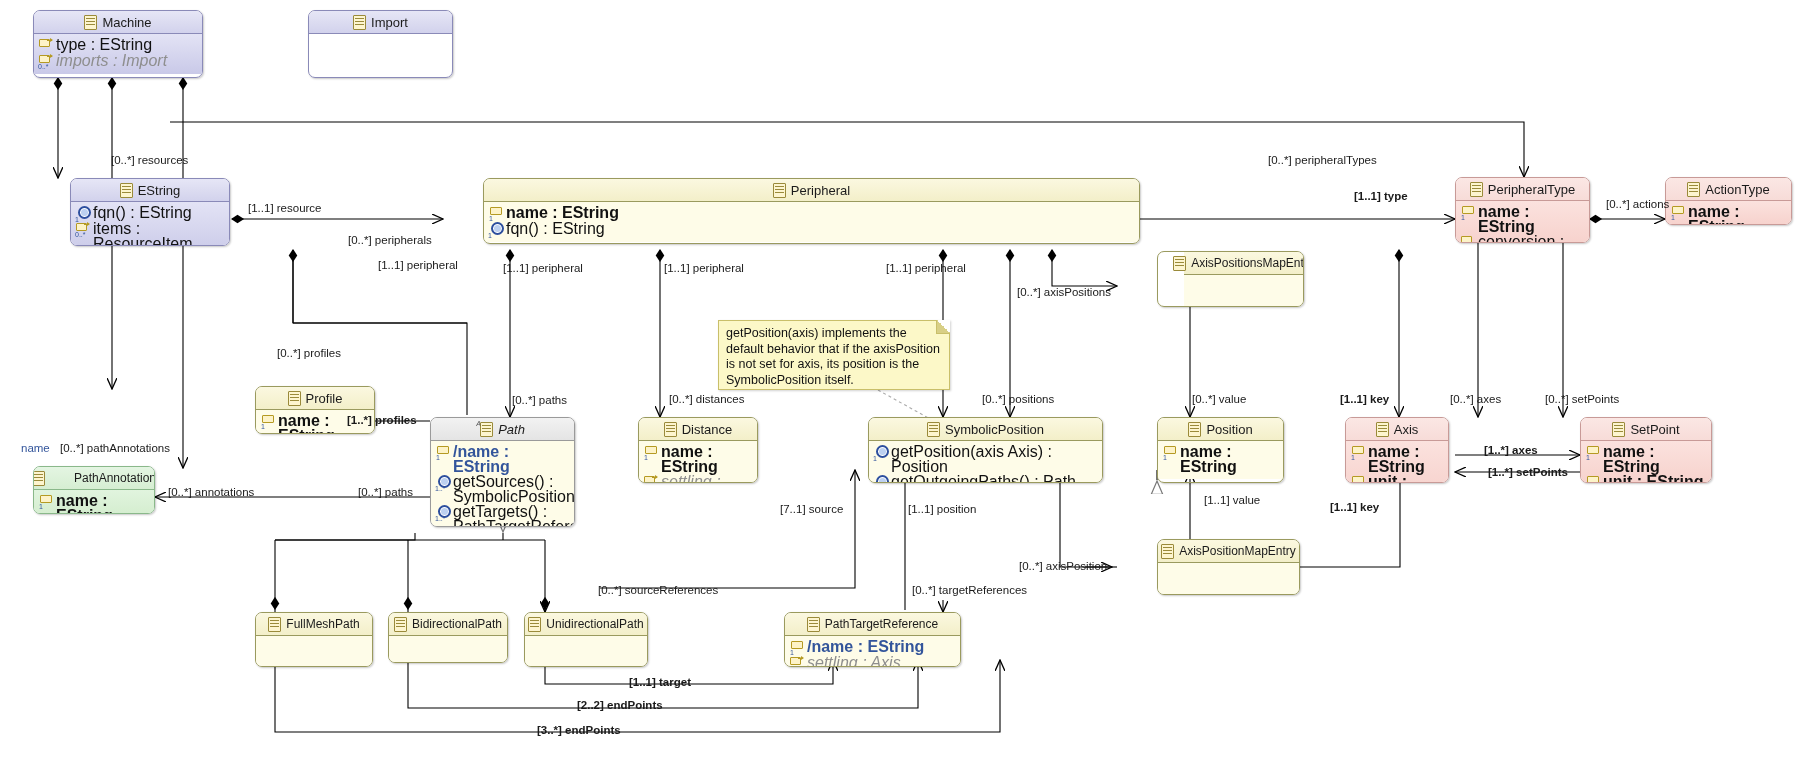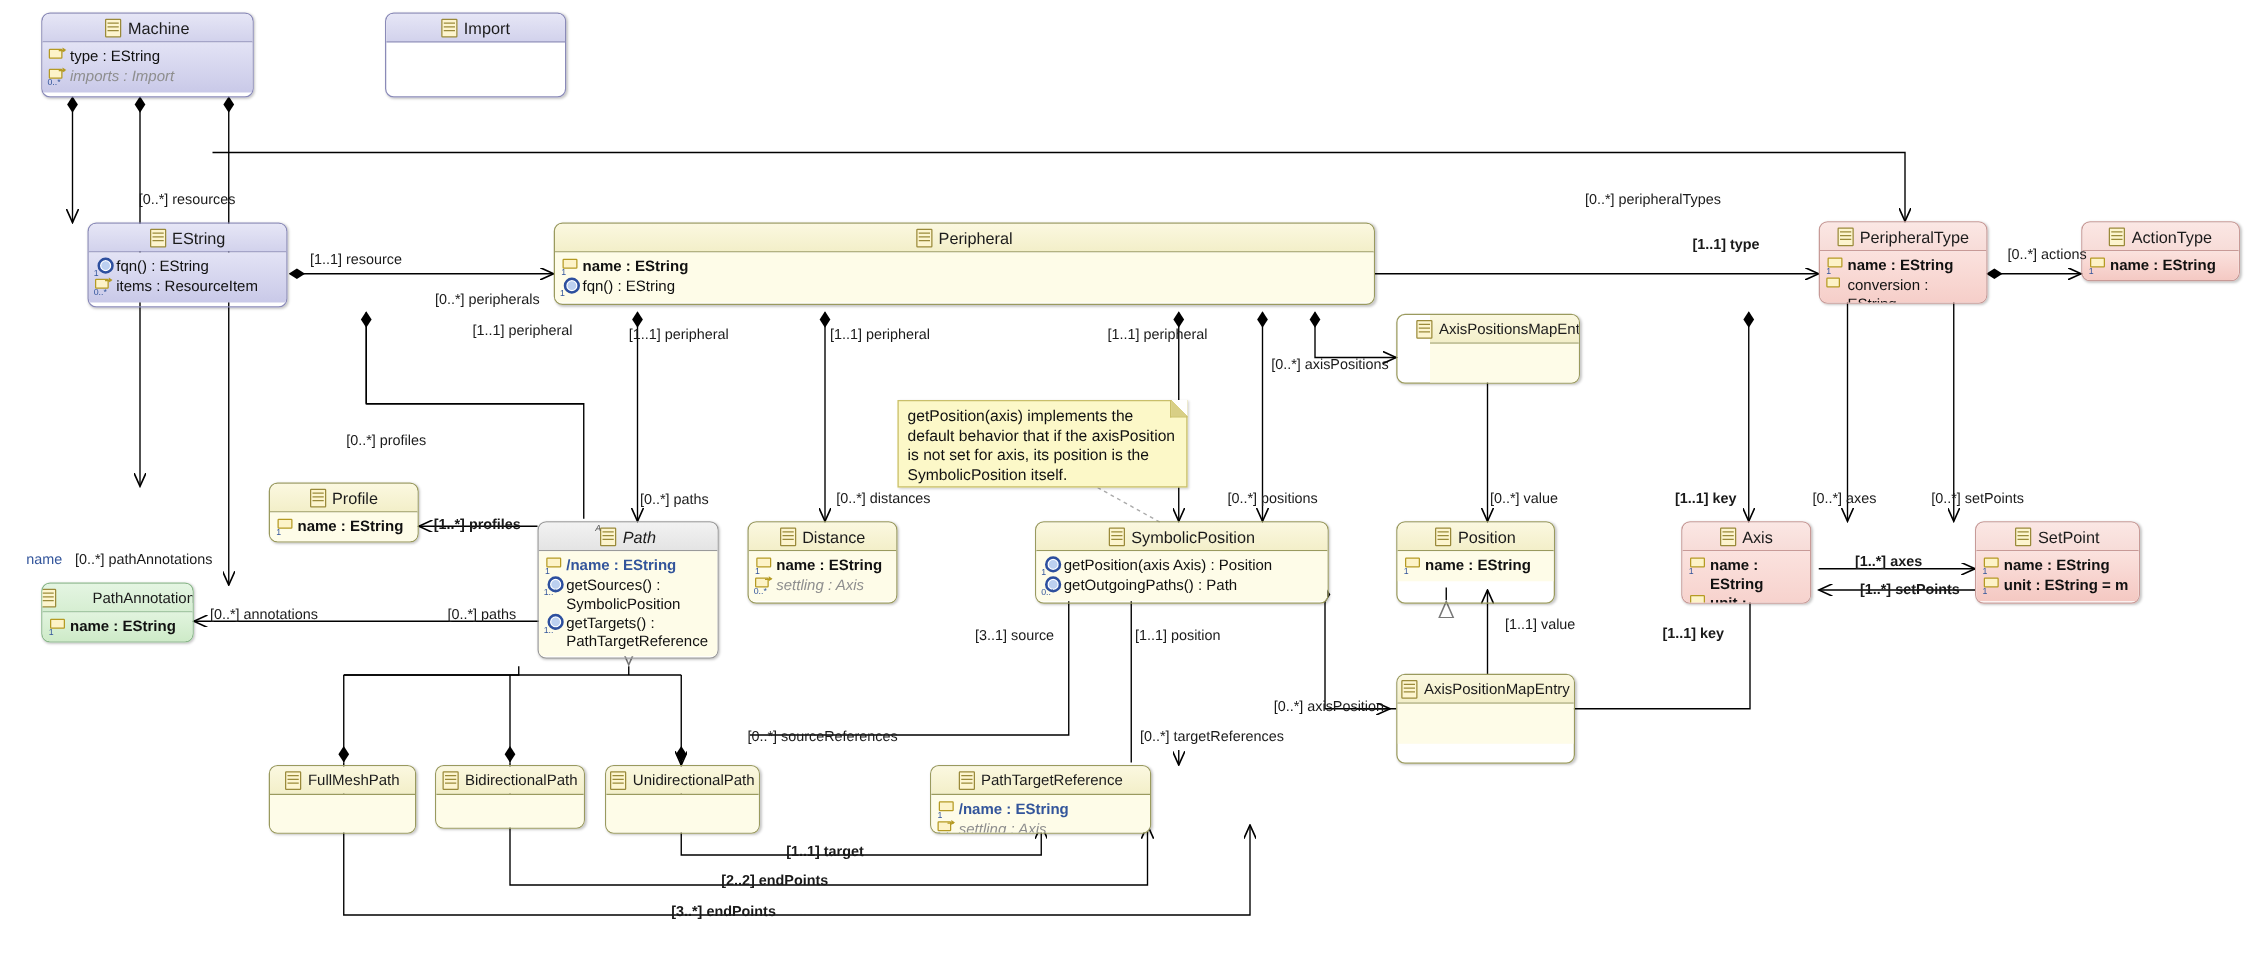--- a/index.html
+++ b/index.html
@@ -8,21 +8,21 @@
 
   
   .cls{position:absolute;border:1px solid #7a7a6a;border-radius:7px;overflow:hidden;
        box-sizing:border-box;box-shadow:1px 1px 2px rgba(0,0,0,.22);}
   .cls .hdr{height:23px;display:flex;align-items:center;justify-content:center;gap:5px;
             font-size:13px;color:#1b1b1b;border-bottom:1px solid #7a7a6a;box-sizing:border-box;}
   .cls .body{padding:3px 5px 4px 5px;box-sizing:border-box;}
   .cls.nobody .body{padding:0;}
 
   
-  .c-yellow{border-color:#9a9a5e;}
+  .c-yellow{border-color:#9a9a5e;margin-left:40px;}
   .c-yellow .hdr{background:linear-gradient(#fbf8e0,#f3efc9);border-bottom-color:#9a9a5e;}
   .c-yellow .body{background:#fefce8;}
   
   .c-blue{border-color:#8a8ab8;}
   .c-blue .hdr{background:linear-gradient(#e6e6f6,#d2d2ec);border-bottom-color:#8a8ab8;}
   .c-blue .body{background:linear-gradient(#e3e3f5,#c9c9e8);}
   
   .c-red{border-color:#c89a97;}
   .c-red .hdr{background:linear-gradient(#fbe7e4,#f7dcd8);border-bottom-color:#c89a97;}
   .c-red .body{background:linear-gradient(#fbe2de,#f4c8c2);}
@@ -32,21 +32,21 @@
   .c-green .body{background:linear-gradient(#e1f4de,#cdeac7);}
   
   .c-grey{border-color:#9a9a9a;}
   .c-grey .hdr{background:linear-gradient(#f2f2f2,#e4e4e4);border-bottom-color:#9a9a9a;}
   .c-grey .body{background:#fefce8;}
 
   .cname{font-size:13px;}
   .cname.abstract{font-style:italic;}
 
   
-  .feat{display:flex;align-items:flex-start;gap:4px;line-height:14.5px;font-size:12px;
+  .feat{display:flex;align-items:flex-start;gap:4px;line-height:14.5px;font-size:16px;
         color:#111;margin:1px 0;}
   .feat .lbl{white-space:pre-line;}
   .feat.bold .lbl{font-weight:bold;}
   .feat.derived .lbl{font-weight:bold;color:#33559b;}
   .feat.ghost .lbl{font-style:italic;color:#8e8e8e;}
 
   
   .ico{position:relative;width:13px;height:15px;flex:0 0 13px;margin-top:0px;}
   
   .ico-attr::before{content:"";position:absolute;left:1px;top:1px;width:10px;height:6px;
@@ -299,21 +299,21 @@
   </div>
 
   <div class="cls c-yellow nobody" style="left:1117px;top:251px;width:147px;height:56px;padding-left:26px;">
     <div class="hdr">
       <span class="eico"></span>
       <span class="cname" style="font-size:12px;">AxisPositionsMapEntry</span>
     </div>
     <div class="body" style="height:32px;"></div>
   </div>
 
-  <div class="cls c-yellow nobody" style="left:1117px;top:539px;width:143px;height:72px;">
+  <div class="cls c-yellow nobody" style="left:1117px;top:539px;width:143px;height:56px;">
     <div class="hdr">
       <span class="eico"></span>
       <span class="cname" style="font-size:12px;">AxisPositionMapEntry</span>
     </div>
     <div class="body" style="height:32px;"></div>
   </div>
 
   <div class="cls c-yellow" style="left:215px;top:386px;width:120px;height:48px;">
     <div class="hdr">
       <span class="eico"></span>
@@ -518,21 +518,21 @@
   <div class="elbl" style="left:1545px;top:393px;">[0..*] setPoints</div>
   <div class="elbl b" style="left:1484px;top:444px;">[1..*] axes</div>
   <div class="elbl b" style="left:1488px;top:466px;">[1..*] setPoints</div>
   <div class="elbl" style="left:1204px;top:494px;">[1..1] value</div>
   <div class="elbl b" style="left:1330px;top:501px;">[1..1] key</div>
   <div class="elbl" style="left:1019px;top:560px;">[0..*] axisPosition</div>
   <div class="elbl blue" style="left:21px;top:442px;">name</div>
   <div class="elbl" style="left:60px;top:442px;">[0..*] pathAnnotations</div>
   <div class="elbl" style="left:168px;top:486px;">[0..*] annotations</div>
   <div class="elbl" style="left:358px;top:486px;">[0..*] paths</div>
-  <div class="elbl" style="left:780px;top:503px;">[3..1] source</div>
+  <div class="elbl" style="left:780px;top:503px;">[7..1] source</div>
   <div class="elbl" style="left:908px;top:503px;">[1..1] position</div>
   <div class="elbl" style="left:598px;top:584px;">[0..*] sourceReferences</div>
   <div class="elbl" style="left:912px;top:584px;text-align:right;">[0..*] targetReferences</div>
   <div class="elbl b" style="left:629px;top:676px;">[1..1] target</div>
   <div class="elbl b" style="left:577px;top:699px;">[2..2] endPoints</div>
   <div class="elbl b" style="left:537px;top:724px;">[3..*] endPoints</div>
 
 </div>
 
 </body></html>

